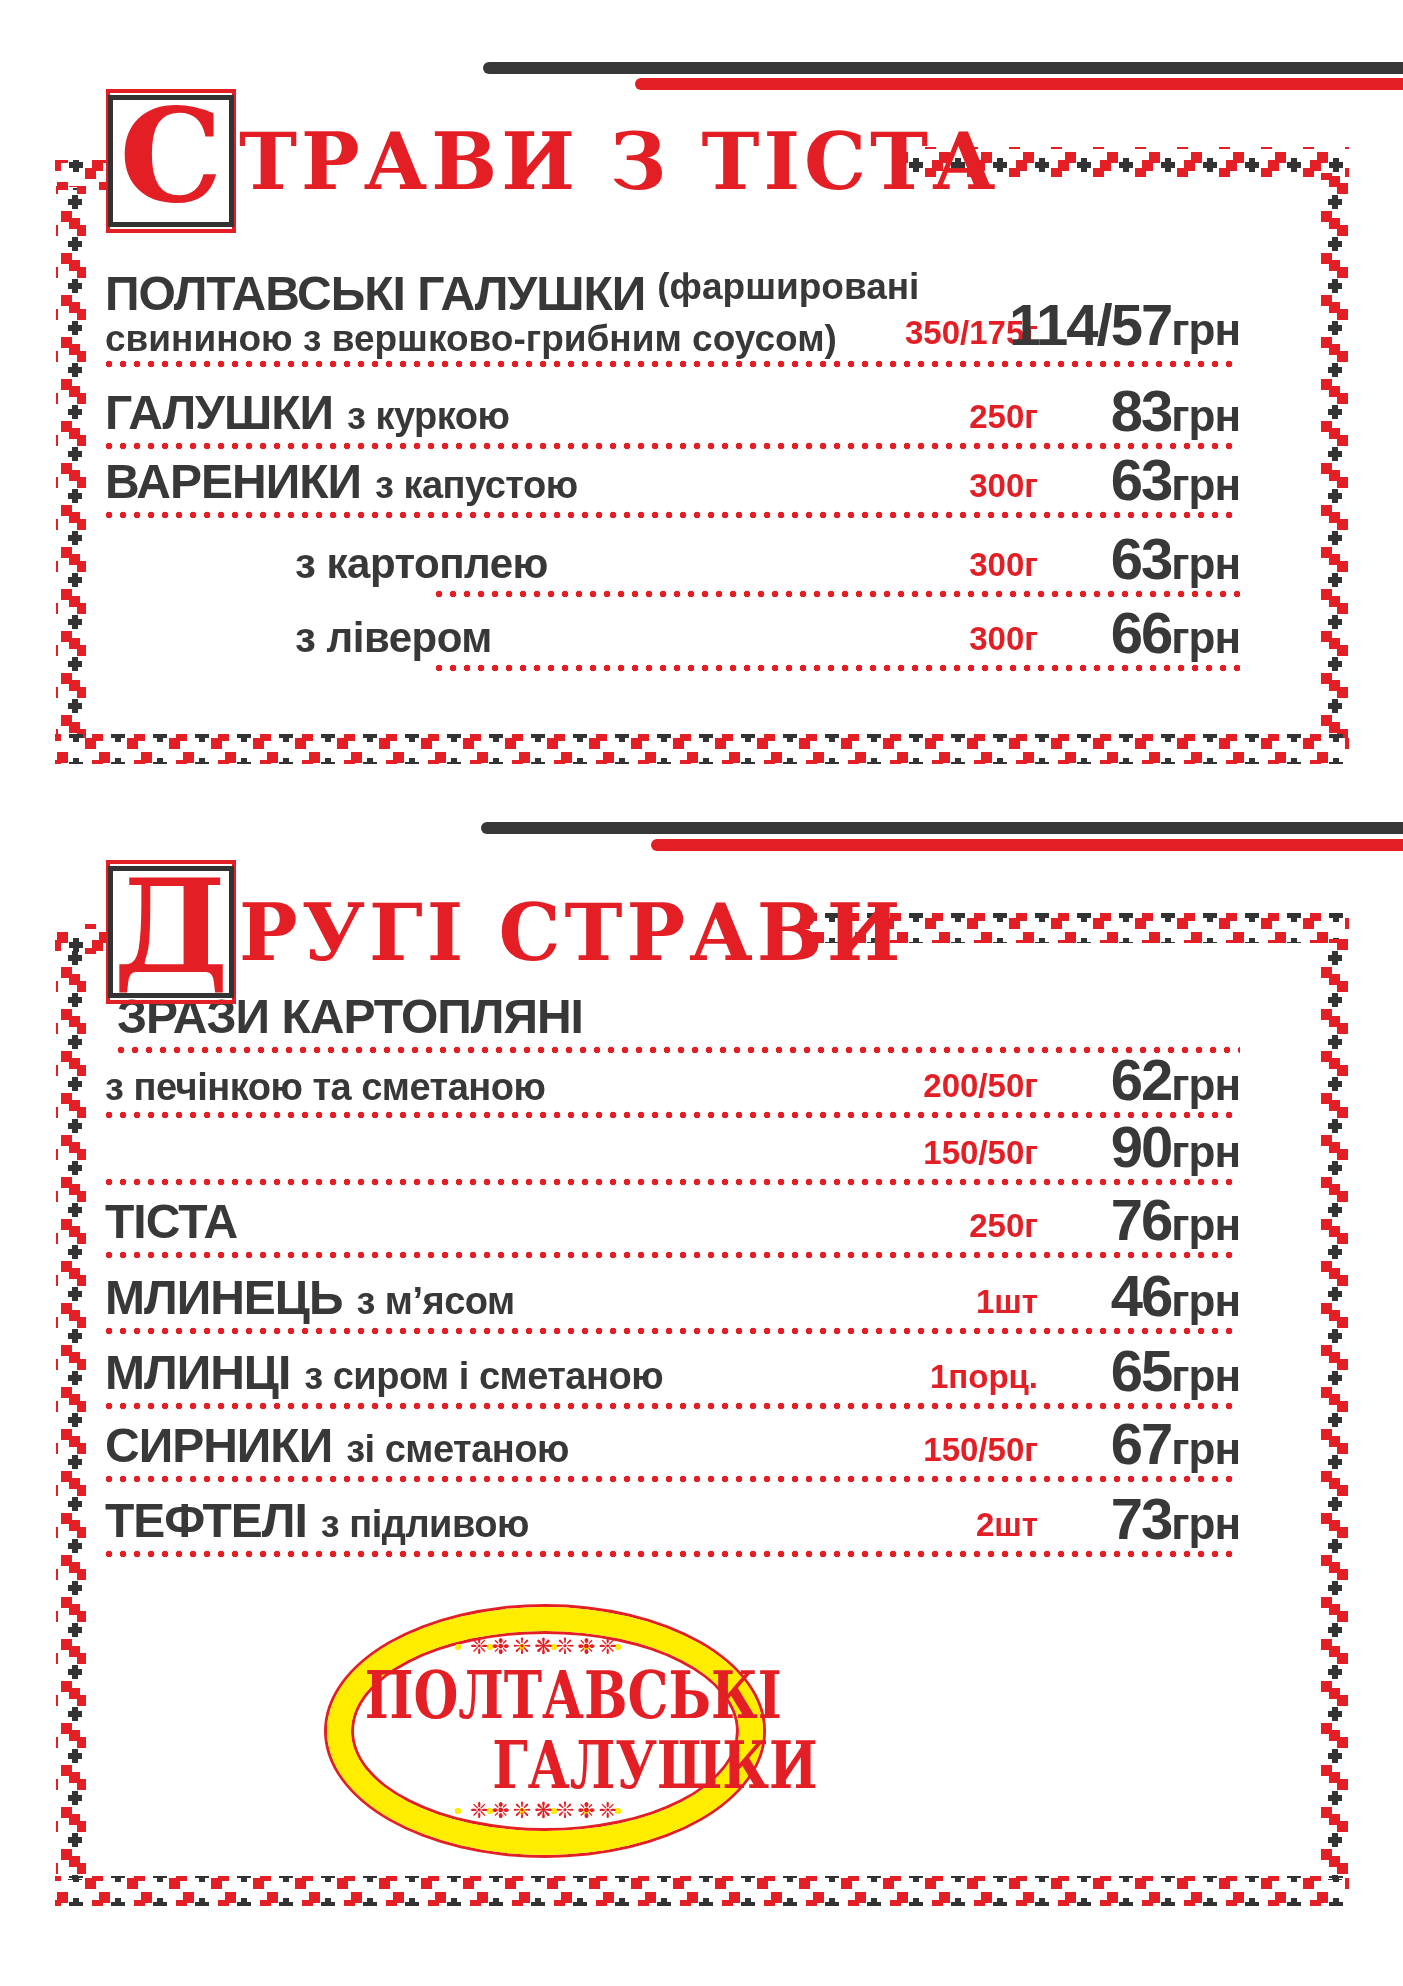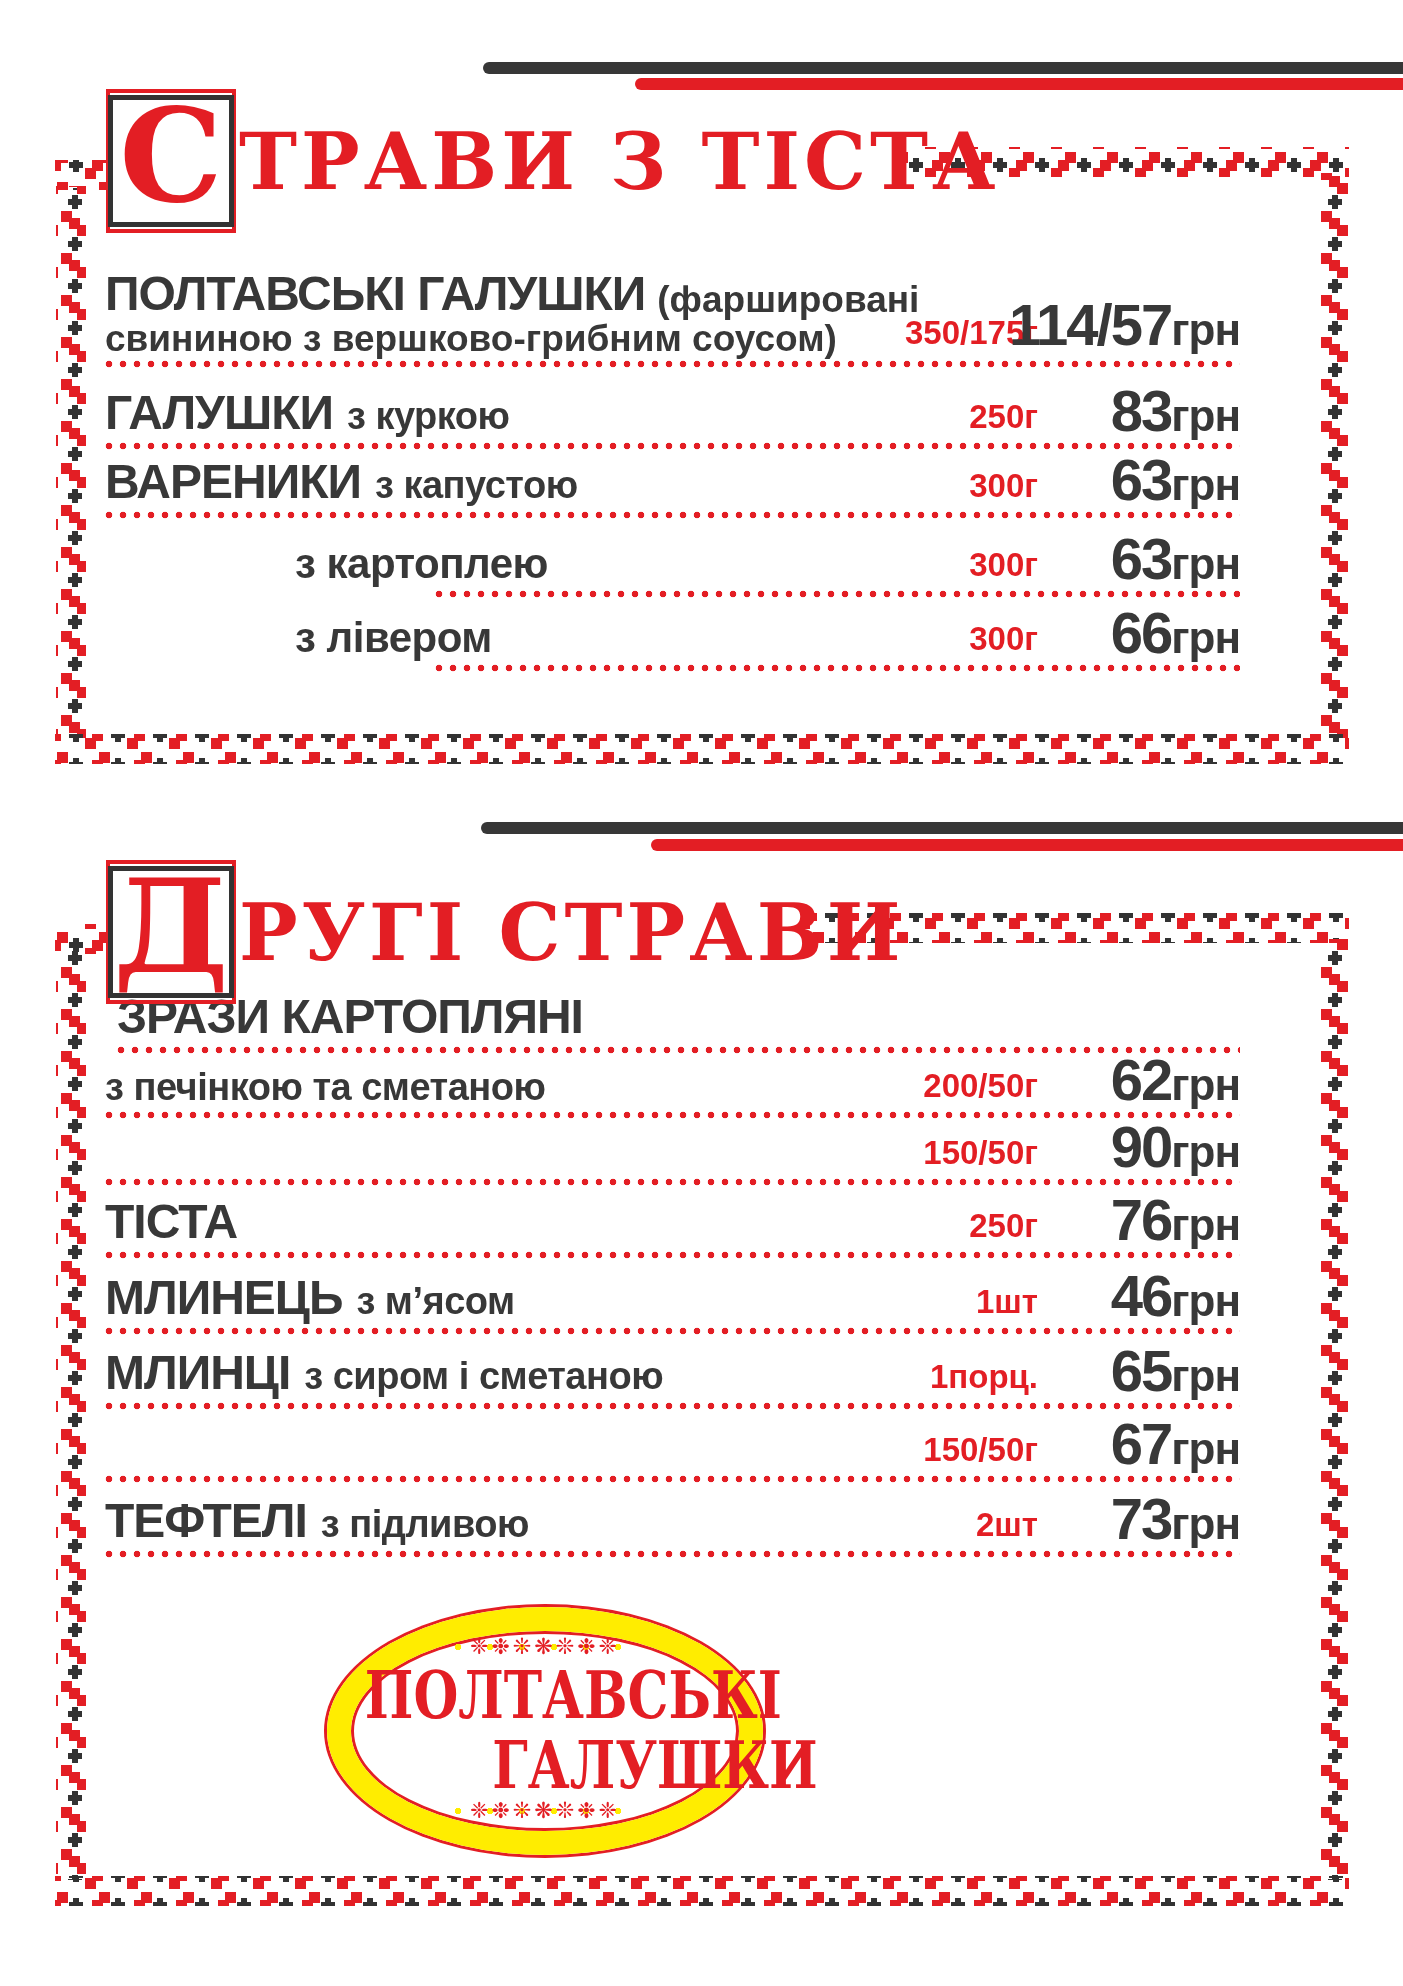--- a/index.html
+++ b/index.html
@@ -26,21 +26,21 @@
   .nb:empty,.nr:empty,.wt:empty{display:none;}
   .wt{position:absolute;right:202px;bottom:14px;color:#e31e24;font-size:33px;font-weight:700;white-space:nowrap;}
   .pr{position:absolute;right:0;bottom:6px;display:flex;align-items:baseline;color:#383838;font-weight:700;white-space:nowrap;}
   .pr b{font-size:58px;letter-spacing:-2px;font-weight:700;}
   .pr i{font-style:normal;font-size:44px;letter-spacing:-1px;}
   .pr b:empty + i{display:none;}
   .dots{position:absolute;left:0;right:0;bottom:0;height:8px;background-repeat:repeat-x;
         background-image:radial-gradient(circle at 4px 4px,#e31e24 3px,rgba(255,255,255,0) 3.6px);
         background-size:14px 8px;}
   
-  .l1{position:absolute;top:0;left:0;display:flex;align-items:flex-end;gap:12px;white-space:nowrap;}
+  .l1{position:absolute;top:0;left:0;display:flex;align-items:flex-start;gap:12px;white-space:nowrap;}
   .note{font-size:37px;font-weight:700;color:#383838;}
   .l2{position:absolute;top:52px;left:0;font-size:37px;font-weight:700;color:#383838;white-space:nowrap;}
   
   .logo-ring{position:absolute;left:327px;top:1607px;width:436px;height:248px;border-radius:50%;
              border:24px solid #ffed00;box-sizing:border-box;
              box-shadow:0 0 0 3px #e31e24, inset 0 0 0 3px #e31e24;}
   .logo-line{position:absolute;text-align:center;font-family:"DejaVu Serif",serif;font-weight:bold;
              color:#e31e24;font-size:66px;line-height:1;transform:scaleX(.78);transform-origin:center;
              white-space:nowrap;z-index:4;}
   .orn{position:absolute;width:190px;text-align:center;color:#e31e24;font-family:"DejaVu Sans",sans-serif;
@@ -232,20 +232,24 @@
     </div>
     <span class="wt">1порц.</span>
     <span class="pr">
       <b>65</b>
         <i>грн</i>
     </span>
     <div class="dots"></div>
   </div>
 
   <div class="row" style="top:1430px;height:53px;">
+    <div class="nm">
+      <span class="nb">СИРНИКИ</span>
+      <span class="nr">зі сметаною</span>
+    </div>
     <span class="wt">150/50г</span>
     <span class="pr">
       <b>67</b>
         <i>грн</i>
     </span>
     <div class="dots"></div>
   </div>
 
   <div class="row" style="top:1503px;height:55px;">
     <div class="nm">

